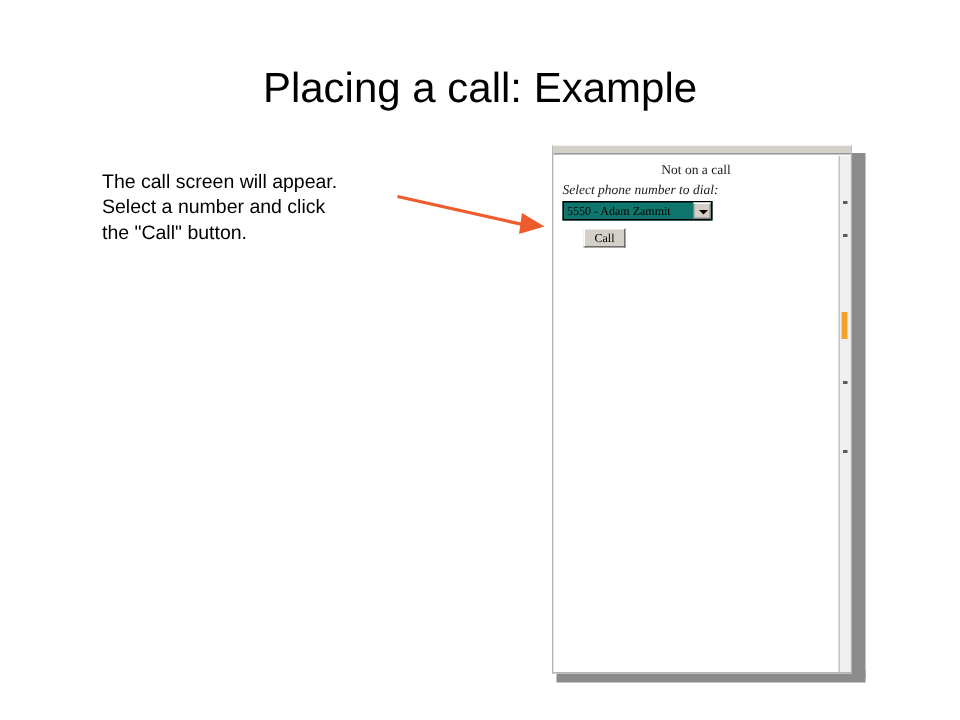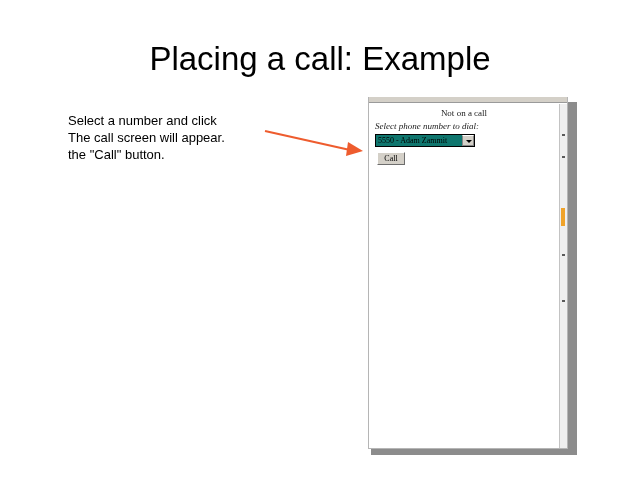--- a/index.html
+++ b/index.html
@@ -16,21 +16,21 @@
   }
 
   
   #slide-title {
     position: absolute;
     left: 0;
     top: 40px;
     width: 640px;
     text-align: center;
     font-family: "Liberation Sans", sans-serif;
-    font-size: 33px;
+    font-size: 28px;
     font-weight: normal;
     line-height: 38px;
     color: #000000;
     letter-spacing: 0px;
     white-space: nowrap;
   }
 
   
   #body-text {
     position: absolute;
@@ -205,21 +205,21 @@
     top: 4px;
     width: 0;
     height: 0;
     border-left: 3px solid transparent;
     border-right: 3px solid transparent;
     border-top: 3px solid #000000;
   }
   
   #call-button {
     position: absolute;
-    left: 8px;
+    left: 20px;
     top: 48px;
     width: 28px;
     height: 13px;
     background: #d4d0c8;
     border-top: 1px solid #ffffff;
     border-left: 1px solid #ffffff;
     border-right: 1px solid #6d6d6d;
     border-bottom: 1px solid #6d6d6d;
     box-sizing: border-box;
     font-family: "Liberation Serif", serif;
@@ -229,22 +229,22 @@
     text-align: center;
     white-space: nowrap;
   }
 </style>
 </head>
 <body>
 
 <div id="slide-title">Placing a call: Example</div>
 
 <div id="body-text">
+  <div class="line">The call screen will appear.</div>
   <div class="line">Select a number and click</div>
-  <div class="line">The call screen will appear.</div>
   <div class="line">the "Call" button.</div>
 </div>
 
 <svg id="callout-arrow" viewBox="0 0 110 46">
   <line x1="7" y1="13" x2="92" y2="32" stroke="#ee5c2e" stroke-width="2.2"></line>
   <polygon points="90,24 105,33 88,38" fill="#ee5c2e"></polygon>
 </svg>
 
 <div id="screenshot-panel">
 

